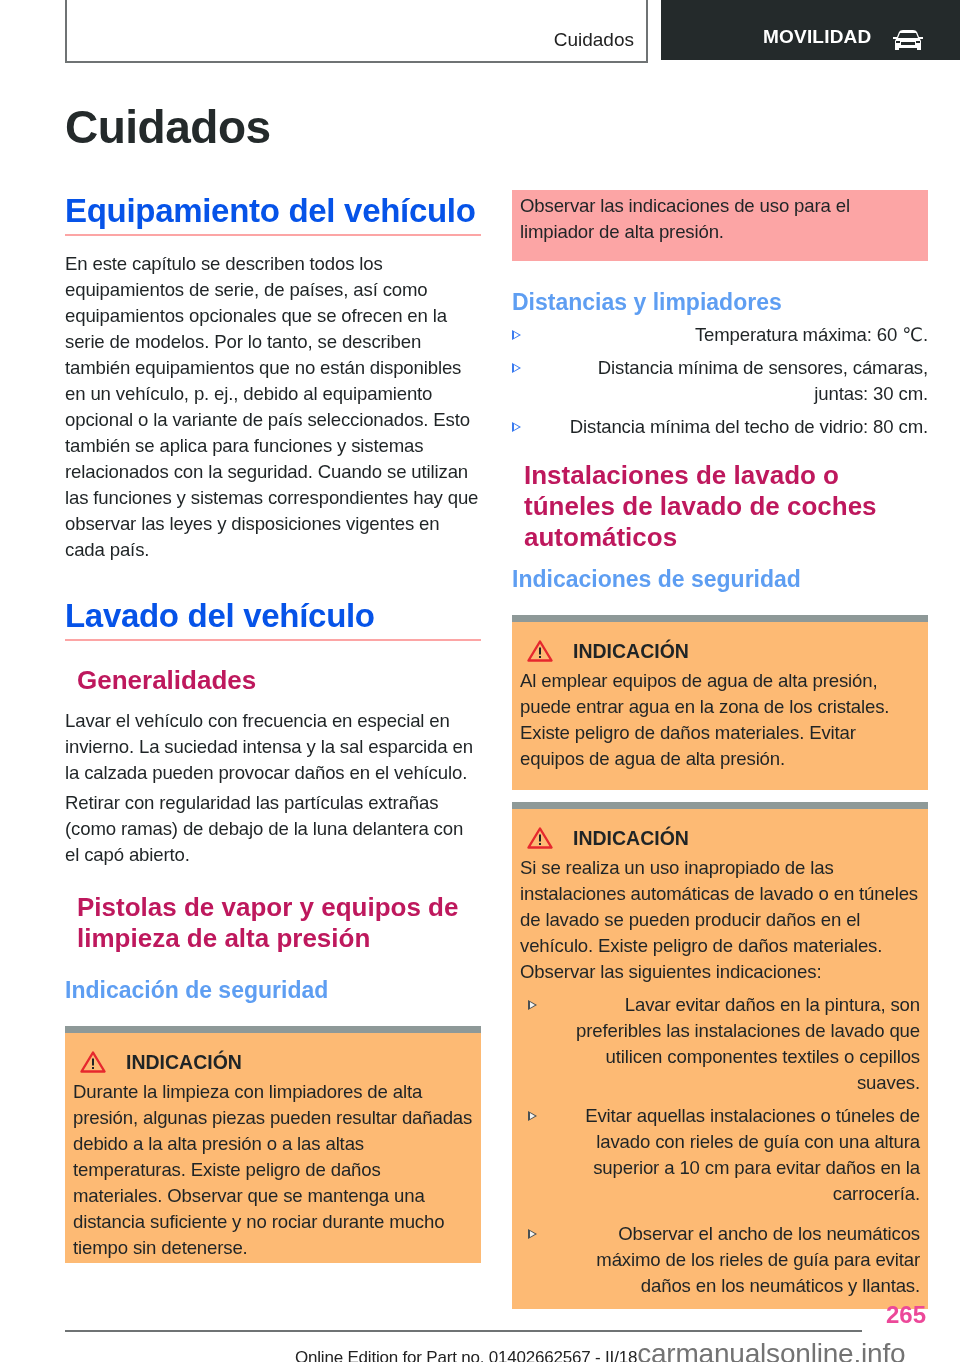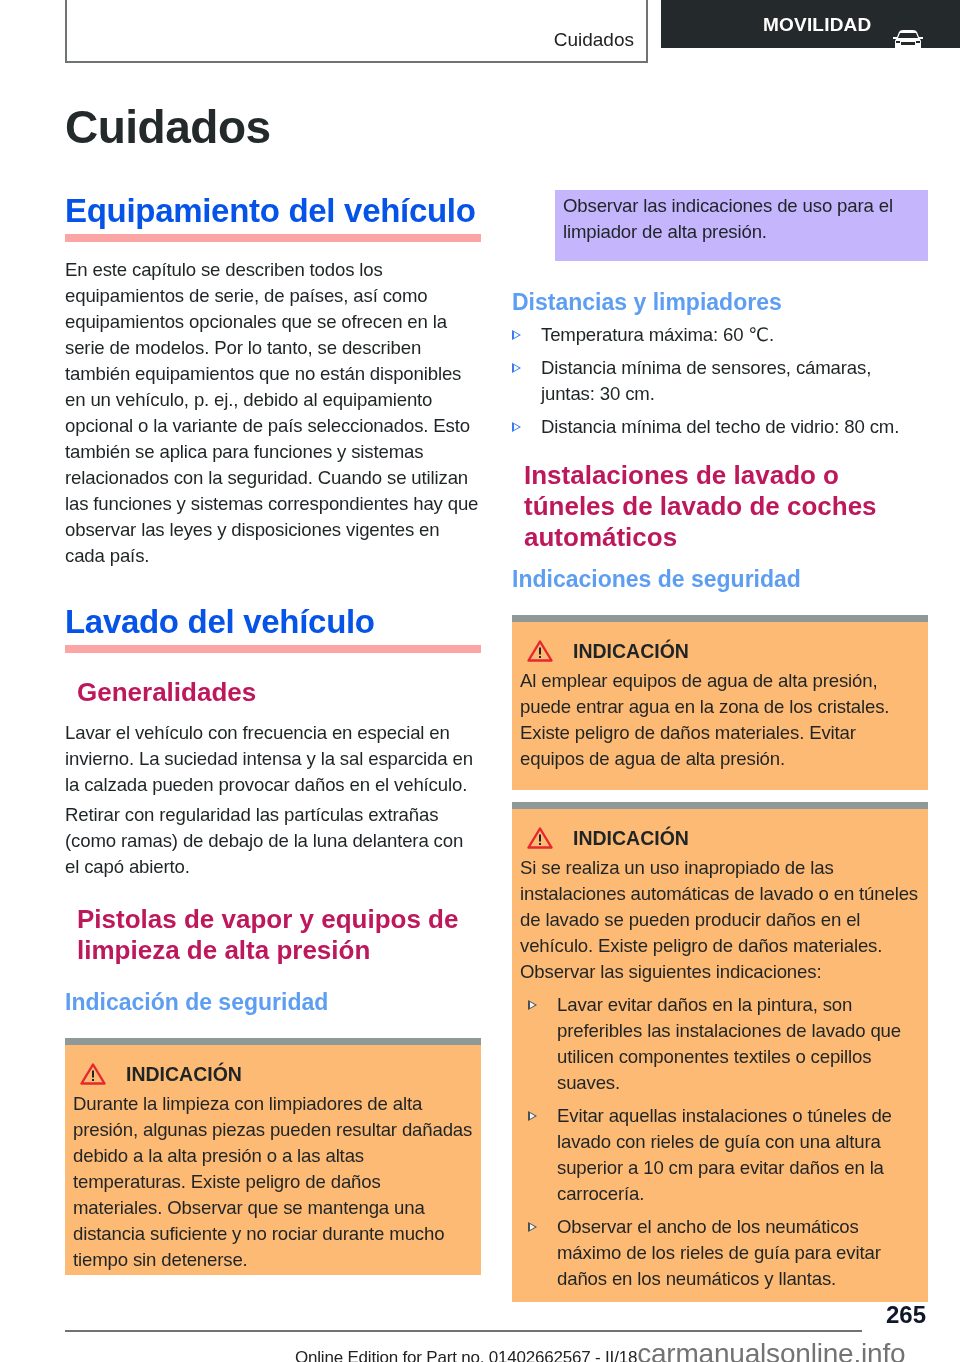--- a/index.html
+++ b/index.html
@@ -4,56 +4,56 @@
   <style>
     html, body { margin: 0; padding: 0; background: #ffffff; }
     body { width: 960px; height: 1362px; position: relative; overflow: hidden;
       font-family: "Liberation Sans", "DejaVu Sans", sans-serif; color: #1f2426; }
 
     
     .hdr-left { position: absolute; left: 65px; top: 0; width: 583px; height: 63px;
       border-left: 2px solid #6f7374; border-right: 2px solid #6f7374; border-bottom: 2px solid #6f7374;
       box-sizing: border-box; }
     .hdr-left span { position: absolute; right: 12px; bottom: 10px; font-size: 19px; color: #222; }
-    .hdr-right { position: absolute; left: 661px; top: 0; width: 299px; height: 48px; background: #242a2b; }
+    .hdr-right { position: absolute; left: 661px; top: 0; width: 299px; height: 60px; background: #242a2b; }
     .hdr-right .lbl { position: absolute; left: 102px; bottom: 12px; font-size: 19px; font-weight: bold; color: #fff; letter-spacing: 0.2px; }
     .hdr-right .car { position: absolute; left: 231px; top: 29px; width: 32px; height: 24px; }
 
     
     .chapter-title { position: absolute; left: 65px; top: 100px; font-size: 46px; font-weight: bold; color: #242a2b; letter-spacing: -0.5px; }
 
     .col { position: absolute; width: 416px; }
     .col-left { left: 65px; top: 190px; }
     .col-right { left: 512px; top: 190px; }
 
     .h1 { font-size: 33px; font-weight: bold; color: #0653e8; letter-spacing: -0.3px; line-height: 42px;
-      border-bottom: 8px solid #fca5a5; padding-bottom: 2px; margin: 0; }
+      border-bottom: 2px solid #fca5a5; padding-bottom: 2px; margin: 0; }
     .h2 { font-size: 26px; font-weight: bold; color: #be185d; line-height: 31px; margin: 12px; }
     .h3 { font-size: 23px; font-weight: bold; color: #5e9ef2; line-height: 28px; margin: 0; }
 
     p.txt { font-size: 18.6px; line-height: 26px; margin: 0; color: #1f2426; letter-spacing: -0.15px; }
 
     .notice { background: #fdba74; border-top: 7px solid #8e9998; padding: 14px 8px 4px 8px; box-sizing: border-box; }
     .notice-head { display: flex; align-items: center; height: 30px; margin-bottom: 2px; }
     .notice-head svg { width: 26px; height: 22px; margin: 0 20px 0 7px; }
     .notice-head span { font-size: 19.5px; font-weight: bold; color: #1f2426; }
 
-    .bullets { list-style: none; padding: 0; margin: 0; }
+    .bullets { list-style: none; padding: 0; margin: 0; text-align: right; }
     .bullets li { position: relative; padding-left: 29px; font-size: 18.6px; line-height: 26px; color: #1f2426; letter-spacing: -0.15px; }
     .bullets li .tri { position: absolute; left: 0; top: 8px; width: 0; height: 0;
       border-top: 5px solid transparent; border-bottom: 5px solid transparent; border-left: 9px solid #3a7bf0; }
     .bullets li .tri::after { content: ""; position: absolute; left: -7.5px; top: -3px;
       border-top: 3px solid transparent; border-bottom: 3px solid transparent; border-left: 5.5px solid #fff; }
     .notice .bullets li .tri { border-left-color: #4a5154; }
     .notice .bullets li .tri::after { border-left-color: #f4f4f3; }
 
-    .gray-box { background: #c4b5fd; padding: 3px 8px 16px 8px; margin-left: 43px; }
+    .gray-box { background: #fca5a5; padding: 3px 8px 16px 8px; }
 
     
-    .page-num { position: absolute; right: 34px; top: 1301px; font-size: 24px; font-weight: bold; color: #0f172a; }
+    .page-num { position: absolute; right: 34px; top: 1301px; font-size: 24px; font-weight: bold; color: #ec4899; }
     .footer-line { position: absolute; left: 65px; top: 1330px; width: 797px; height: 2px; background: #6f7374; }
     .footer-text { position: absolute; left: 295px; top: 1338px; font-size: 17px; color: #222; letter-spacing: -0.2px; white-space: nowrap; }
     .footer-text .wm { color: #737373; font-size: 28px; }
   </style>
 </head>
 <body>
 
 <div class="hdr-left">
   <span>Cuidados</span>
 </div>
@@ -127,21 +127,21 @@
       <svg viewBox="0 0 26 22">
         <path d="M13 1.5 L24.5 20.5 L1.5 20.5 Z" fill="none" stroke="#e6282e" stroke-width="2.4" stroke-linejoin="round"></path>
         <rect x="12" y="7.5" width="2" height="7" fill="#1f2426"></rect>
         <rect x="12" y="16" width="2" height="2" fill="#1f2426"></rect>
       </svg>
       <span>INDICACIÓN</span>
     </div>
     <p class="txt">Si se realiza un uso inapropiado de las instalaciones automáticas de lavado o en túneles de lavado se pueden producir daños en el vehículo. Existe peligro de daños materiales. Observar las siguientes indicaciones:</p>
     <ul class="bullets" style="margin-top:7px; margin-left:8px;">
       <li style="margin-bottom:7px;"><span class="tri"></span><span>Lavar evitar daños en la pintura, son preferibles las instalaciones de lavado que utilicen componentes textiles o cepillos suaves.</span></li>
-      <li style="margin-bottom:7px;"><span class="tri"></span><span>Evitar aquellas instalaciones o túneles de lavado con rieles de guía con una altura superior a 10 cm para evitar daños en la carrocería.</span></li>
+      <li style="margin-bottom:14px;"><span class="tri"></span><span>Evitar aquellas instalaciones o túneles de lavado con rieles de guía con una altura superior a 10 cm para evitar daños en la carrocería.</span></li>
       <li><span class="tri"></span><span>Observar el ancho de los neumáticos máximo de los rieles de guía para evitar daños en los neumáticos y llantas.</span></li>
     </ul>
   </div>
 </div>
 
 <div class="page-num">265</div>
 <div class="footer-line"></div>
 <div class="footer-text">
   <span>Online Edition for Part no. 01402662567 - II/18</span><span class="wm">carmanualsonline.info</span>
 </div>

